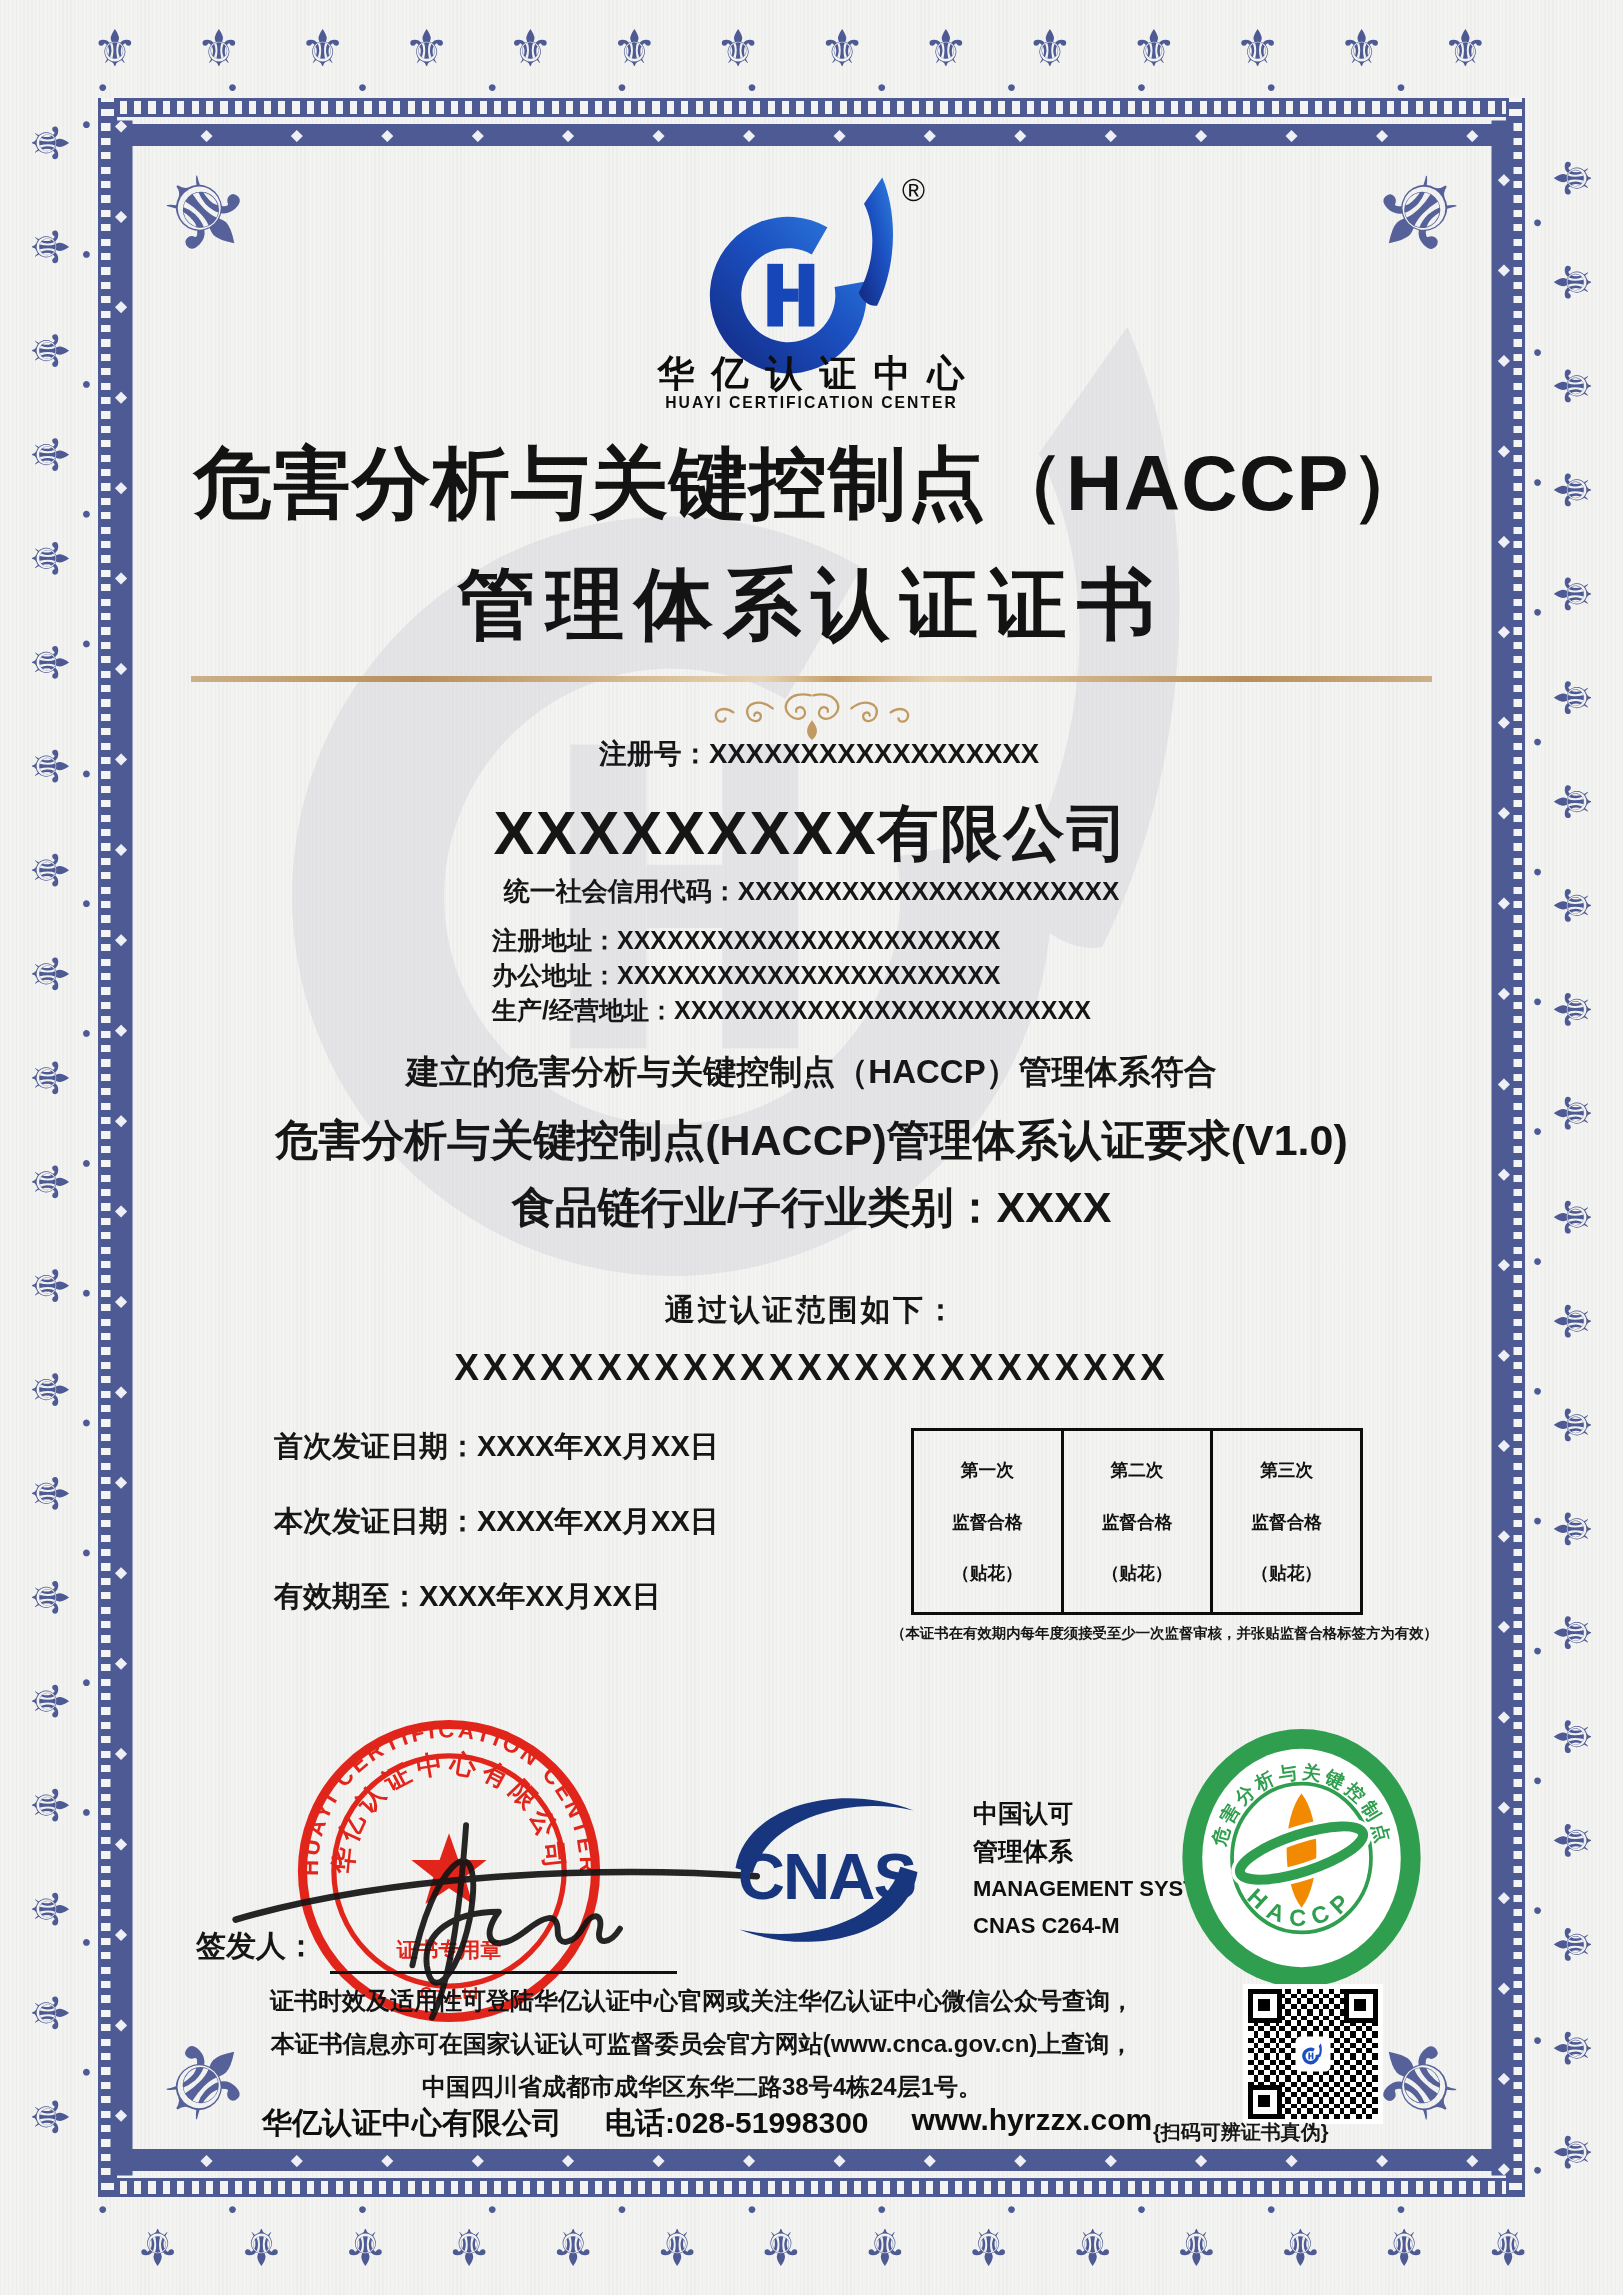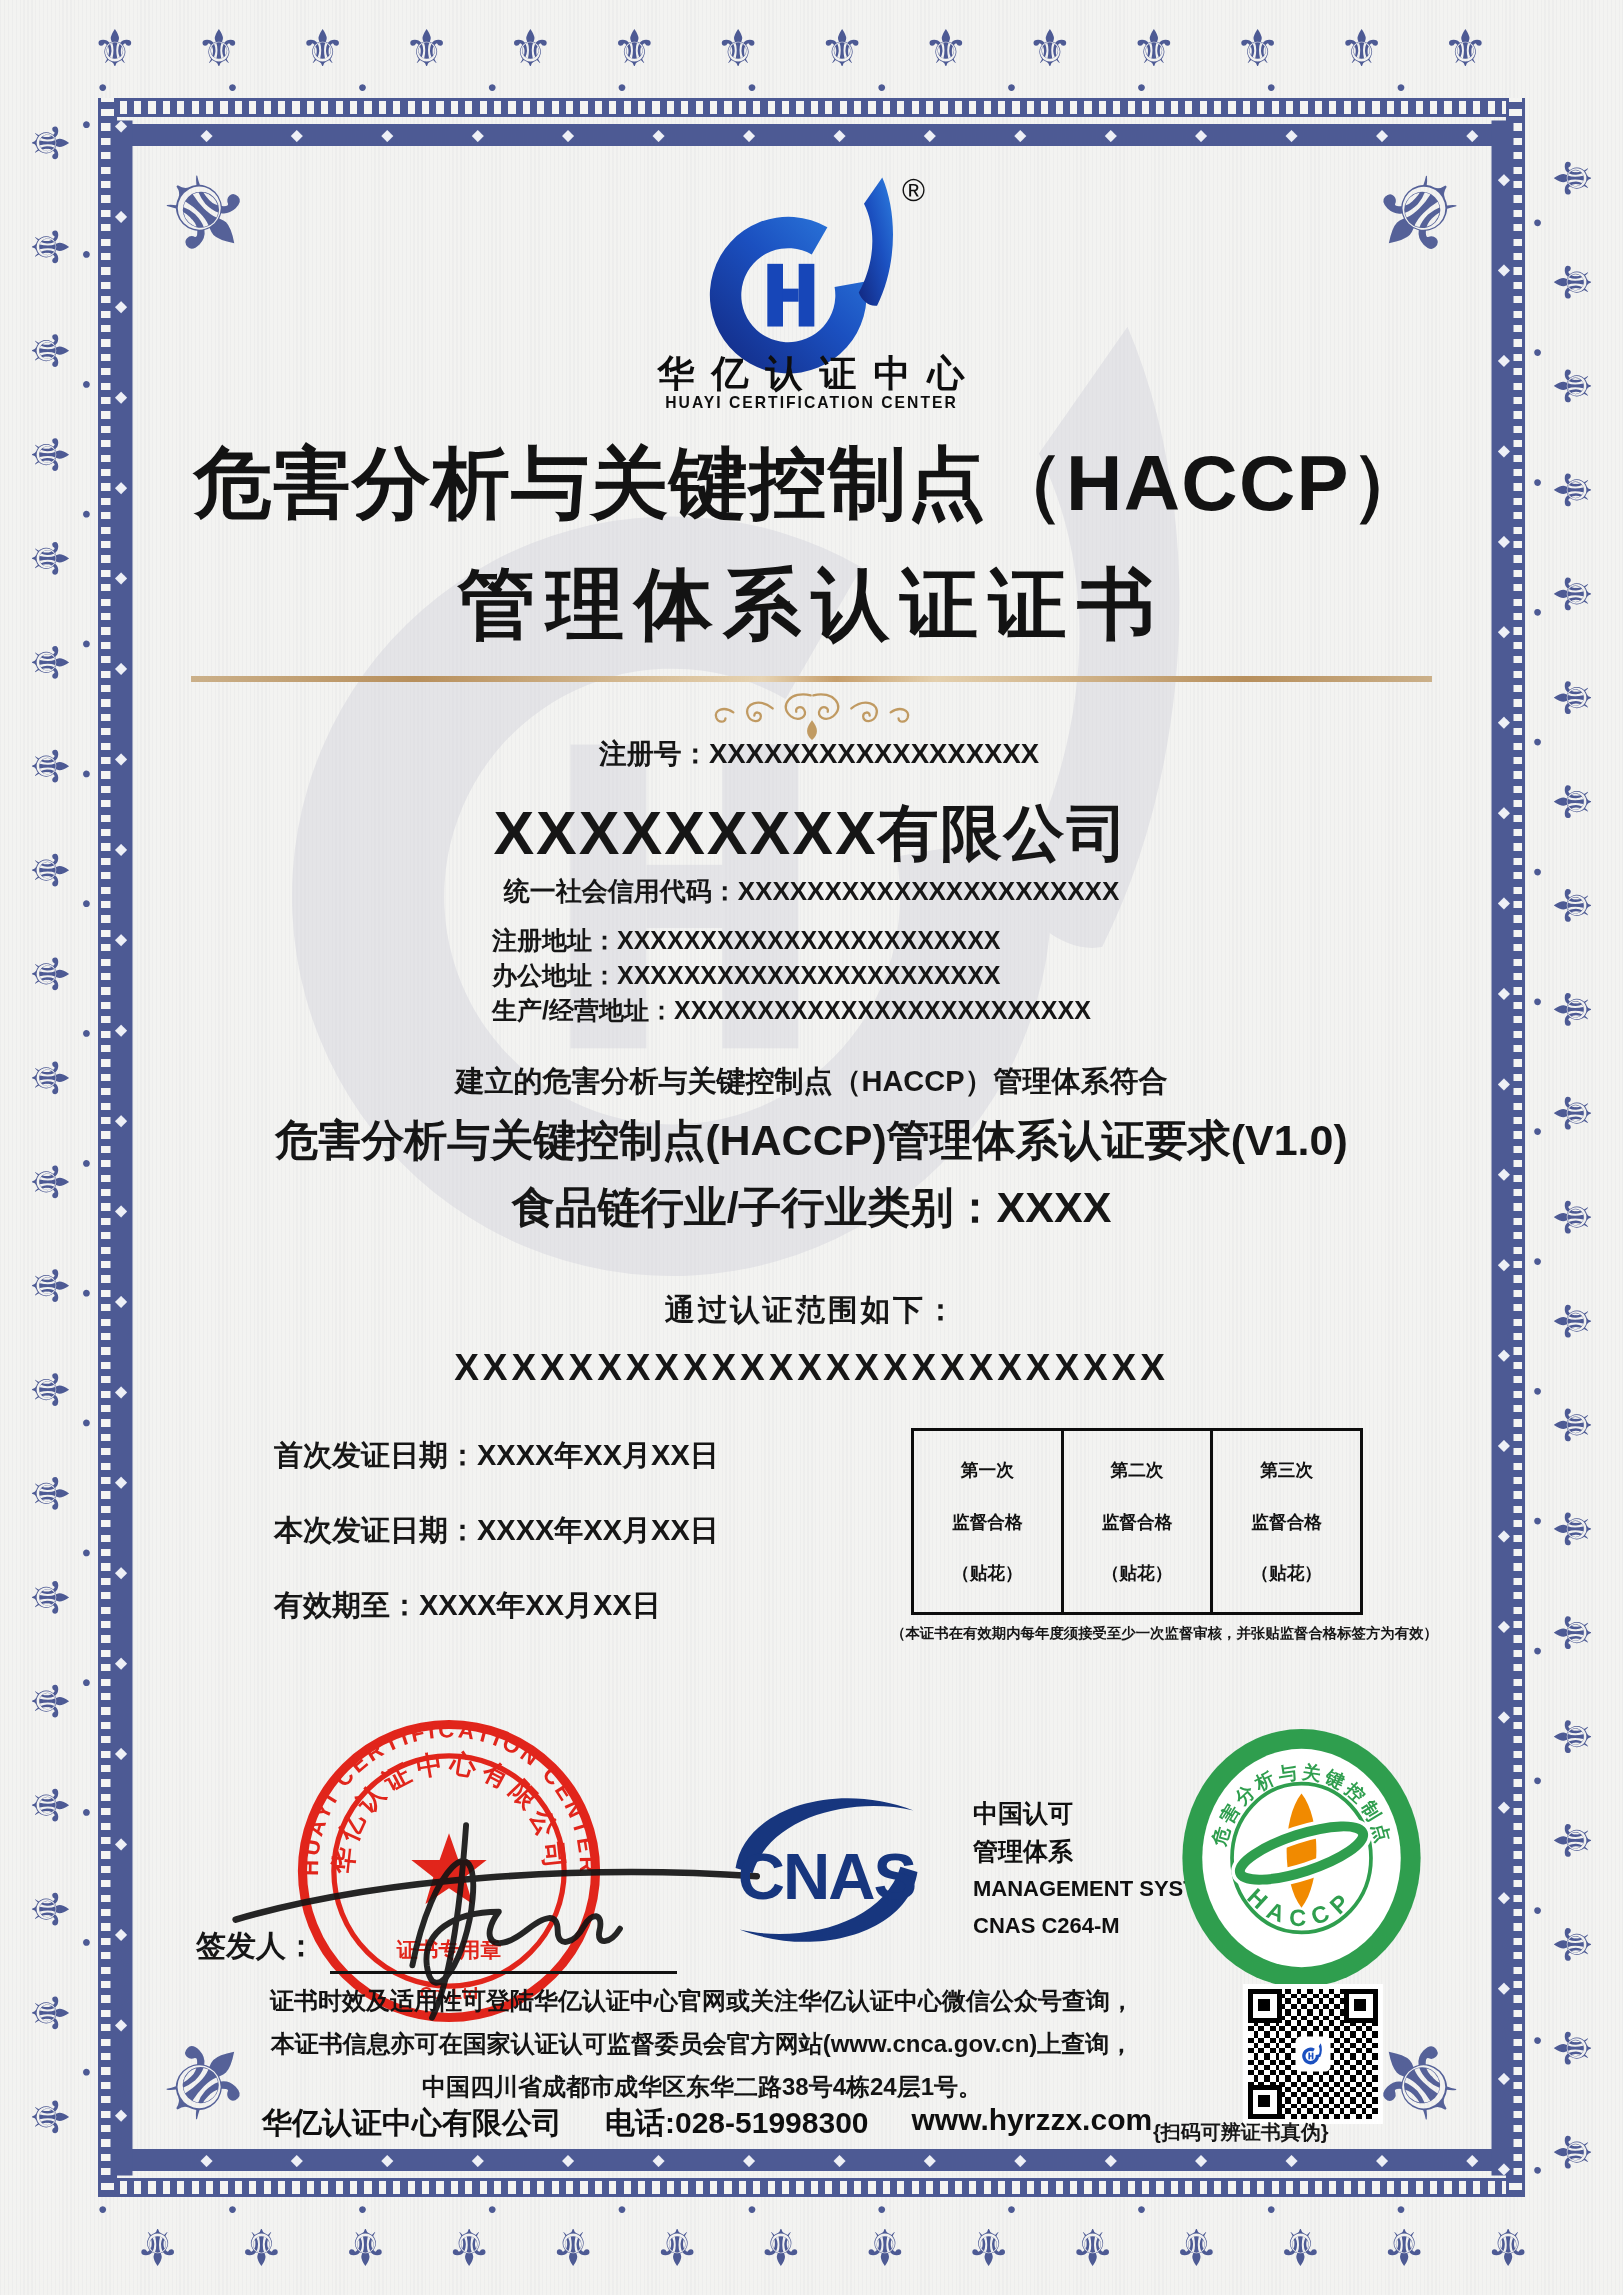--- a/index.html
+++ b/index.html
@@ -51,27 +51,27 @@
   .title2{top:553px;font-size:78px;font-weight:900;letter-spacing:10.5px;color:#131313;}
   .gold-bar{left:191px;top:676px;width:1241px;height:5.9px;
     background:linear-gradient(90deg,#cbb089 0%,#b78f5c 18%,#e6d3b2 46%,#c69e6b 52%,#e4d0ae 60%,#b78f5c 85%,#cbb089 100%);}
   .flourish{left:694px;top:686px;width:236px;height:58px;}
 
   .reg-row{top:736px;font-size:27.5px;font-weight:800;margin-left:15px;}
   .reg-row .val{font-weight:700;}
   .company{top:793px;font-size:61px;font-weight:900;letter-spacing:2px;}
   .credit{top:874px;font-size:26px;font-weight:800;}
   .addr{left:492px;top:923px;text-align:left;font-size:25px;font-weight:700;line-height:35px;}
-  .conform{top:1050px;font-size:29px;font-weight:900;margin-top:12px;}
+  .conform{top:1050px;font-size:33px;font-weight:900;}
   .standard{top:1112px;font-size:43px;font-weight:900;}
   .industry{top:1179px;font-size:43px;font-weight:900;}
   .scope-head{top:1290px;font-size:30px;font-weight:900;letter-spacing:2.6px;}
   .scope-val{top:1347px;font-size:37px;font-weight:800;letter-spacing:3.9px;}
 
-  .dates{left:274px;top:1427px;text-align:left;font-size:29px;font-weight:800;margin-top:9px;}
+  .dates{left:274px;top:1427px;text-align:left;font-size:29px;font-weight:800;}
   .dates .row{margin-bottom:35px;}
 
   .sup-table{left:911px;top:1428px;width:446px;height:181px;border:3.3px solid #0d0d0d;display:flex;background:transparent;}
   .sup-cell{flex:1;display:flex;flex-direction:column;justify-content:space-evenly;align-items:center;font-size:17.7px;font-weight:600;color:#111;}
   .sup-cell + .sup-cell{border-left:3.3px solid #0d0d0d;}
   .sup-note{left:870px;top:1624px;width:589px;text-align:center;font-size:14.4px;font-weight:800;}
 
   .stamp-svg{left:292px;top:1714px;width:314px;height:314px;}
   .sig-svg{left:216px;top:1748px;width:563px;height:275px;}
   .issuer{left:196px;top:1926px;font-size:30px;font-weight:800;}

